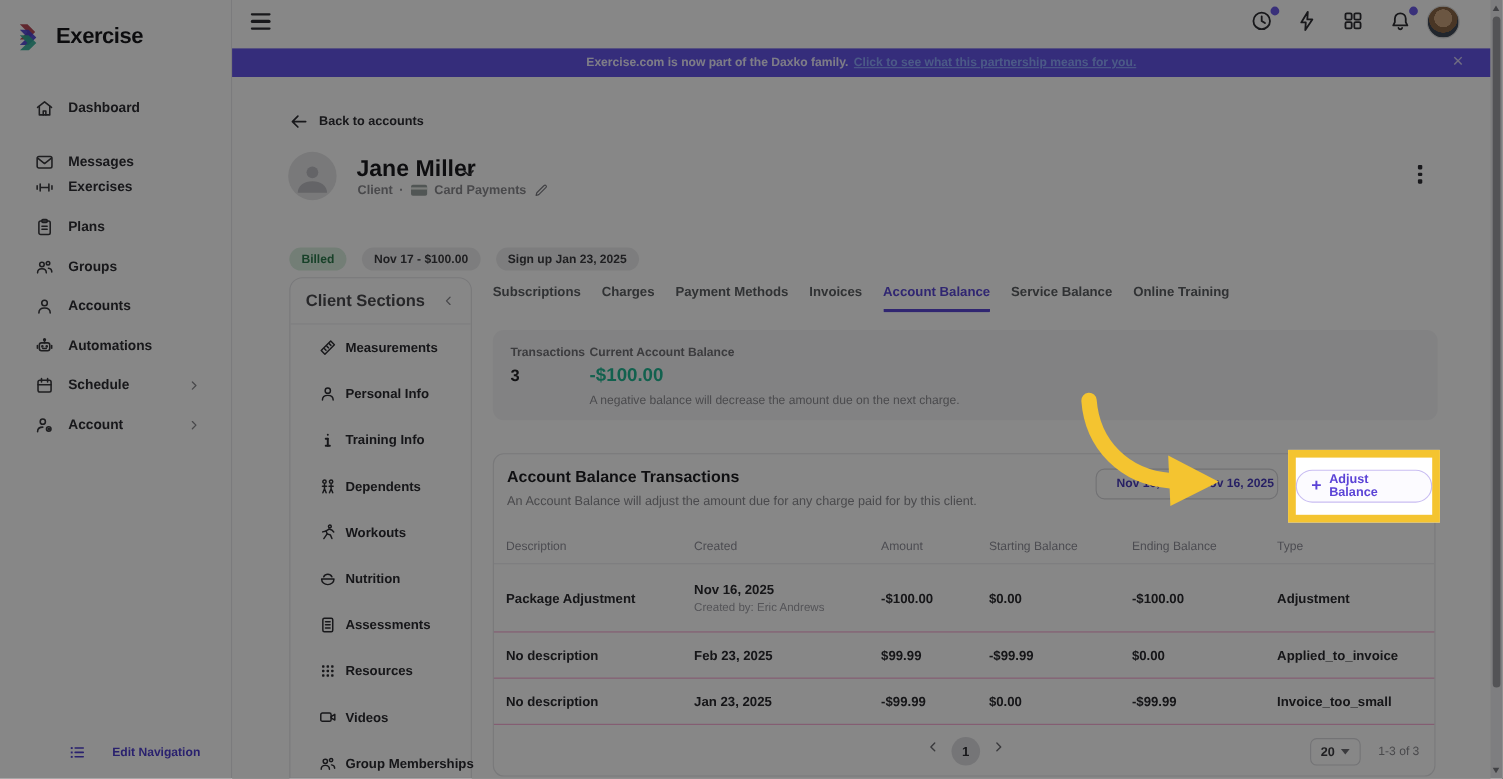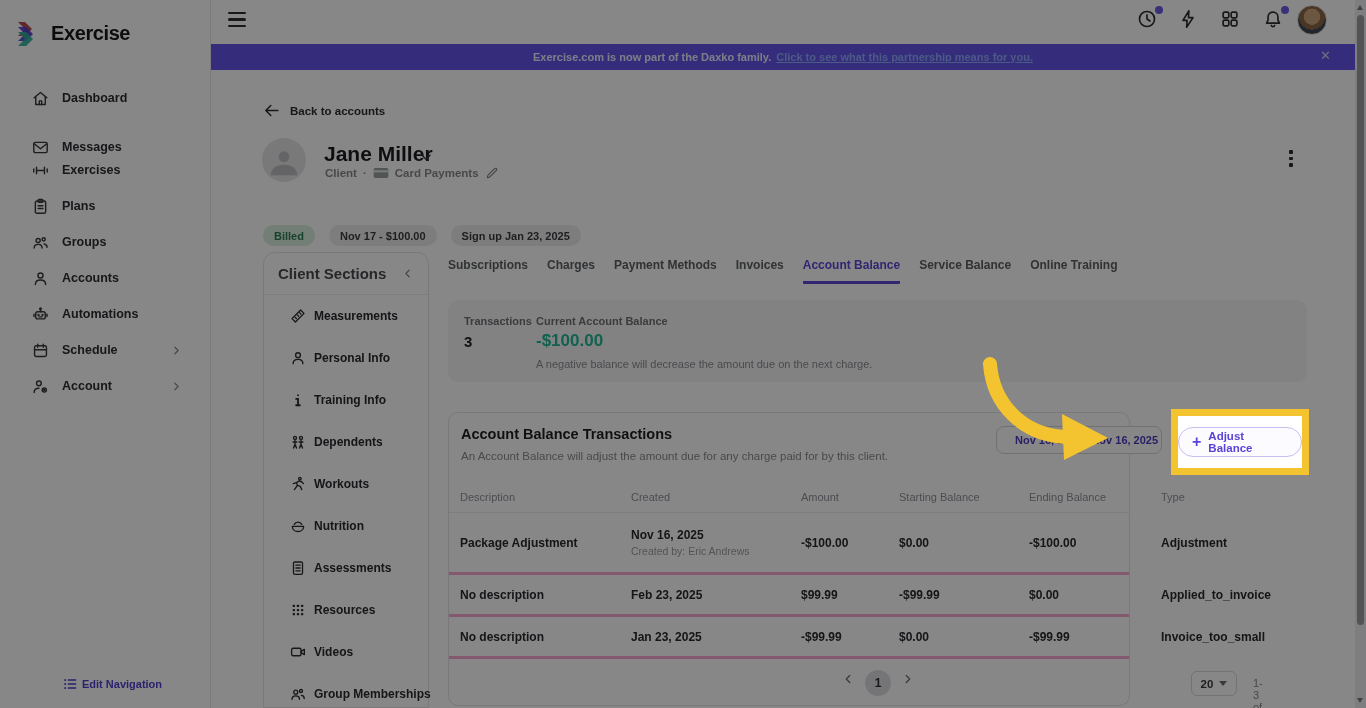--- a/index.html
+++ b/index.html
@@ -8,21 +8,21 @@
   .app { position:relative; width:1366px; height:708px; background:#fff; overflow:hidden; }
 
   
   .sidebar { position:absolute; left:0; top:0; width:211px; height:708px; background:#fff; border-right:1px solid #e9e9ec; }
   .logo { position:absolute; left:16px; top:20px; display:flex; align-items:center; gap:9px; }
   .logo-name { font-size:20px; font-weight:800; color:#18181b; letter-spacing:-0.4px; }
   .nav-item { position:absolute; left:0; width:211px; height:36px; display:flex; align-items:center; cursor:pointer; }
   .nav-ic { position:absolute; left:30px; width:20px; height:20px; color:#3a3a3e; display:flex; align-items:center; justify-content:center; }
   .nav-lbl { position:absolute; left:62px; font-size:12.5px; font-weight:600; color:#2e2e33; }
   .nav-chev { position:absolute; right:28px; color:#8a8a8f; display:flex; }
-  .edit-nav { position:absolute; left:62px; top:676px; display:flex; align-items:center; gap:4px; color:#4F3FD0; cursor:pointer; }
+  .edit-nav { position:absolute; left:62px; top:676px; display:flex; align-items:center; gap:24px; color:#4F3FD0; cursor:pointer; }
   .edit-nav-lbl { font-size:11px; font-weight:700; }
 
   
   .topbar { position:absolute; left:211px; top:0; width:1144px; height:44px; background:#fff; }
   .hamburger { position:absolute; left:17px; top:12px; width:18px; height:15px; display:flex; flex-direction:column; justify-content:space-between; cursor:pointer; }
   .hamburger span { height:2.4px; background:#2e2e33; border-radius:2px; }
   .tb-ic { position:absolute; top:8px; width:24px; height:24px; color:#2e2e33; cursor:pointer; }
   .tb-badge { position:absolute; top:-2px; right:-3px; width:8px; height:8px; border-radius:50%; background:#6C5CE7; }
   .tb-avatar { position:absolute; right:28px; top:5px; width:30px; height:30px; border-radius:50%; cursor:pointer;
     background:radial-gradient(circle at 50% 38%, #caa27e 0 36%, #8a6647 37% 58%, #3f4856 59% 100%); border:1px solid #ddd; }
@@ -65,30 +65,30 @@
   
   .summary { position:absolute; left:448px; top:300px; width:859px; height:82px; background:#F6F6F8; border-radius:10px; }
   .sum-label { font-size:11px; font-weight:600; color:#717176; }
   .sum-col1 { position:absolute; left:16px; top:15px; }
   .sum-col2 { position:absolute; left:88px; top:15px; }
   .sum-count { margin-top:6px; font-size:15px; font-weight:700; color:#222226; }
   .sum-balance { margin-top:4px; font-size:17px; font-weight:700; color:#23B894; }
   .sum-note { margin-top:7px; font-size:11px; color:#8c8c91; }
 
   
-  .txcard { position:absolute; left:448px; top:412px; width:682px; height:294px; background:#fff; border:1px solid #e4e4e7; border-radius:10px; }
+  .txcard { position:absolute; left:448px; top:412px; width:857px; height:294px; background:#fff; border:1px solid #e4e4e7; border-radius:10px; }
   .tx-title { position:absolute; left:12px; top:13px; font-size:14.5px; font-weight:700; color:#1f1f23; }
   .tx-sub { position:absolute; left:12px; top:37px; font-size:11.5px; color:#8b8b90; }
   .date-btn { position:absolute; left:547px; top:13px; width:166px; height:28px; border:1px solid #d6d6da; border-radius:8px; background:#fff; display:flex; align-items:center; gap:8px; padding:0 10px; cursor:pointer; }
   .date-lbl { font-size:11px; font-weight:700; color:#4A3DBE; white-space:nowrap; }
   .thead, .trow { display:grid; grid-template-columns:171px 170px 98px 130px 132px 1fr; align-items:center; padding:0 11px; }
   .thead { position:absolute; left:0; top:68px; width:100%; height:32px; border-bottom:1px solid #ececef; }
   .th { font-size:11px; font-weight:500; color:#90909a; }
   .tbody { position:absolute; left:0; top:100px; width:100%; }
-  .trow { border-bottom:3px solid #f9a8d4; }
+  .trow { border-bottom:1px solid #f9a8d4; }
   .trow.tall { height:62px; } .trow.short { height:42px; }
   .td { font-size:12px; font-weight:700; color:#2a2a2f; }
   .td-sub { font-size:10.5px; font-weight:400; color:#9f9fa6; margin-top:3px; }
 
   
   .pager { position:absolute; left:0; top:248px; width:100%; height:46px; }
   .pg-chev { position:absolute; top:11px; color:#6f6f74; cursor:pointer; display:flex; }
   .pg-prev { left:392px; } .pg-next { left:452px; }
   .pg-num { position:absolute; left:416px; top:9px; width:26px; height:26px; border-radius:50%; background:#DEDEE1; font-size:12px; font-weight:700; color:#2e2e33; display:flex; align-items:center; justify-content:center; cursor:pointer; }
   .pg-size { position:absolute; left:742px; top:10px; width:46px; height:25px; border:1px solid #d9d9dd; border-radius:6px; display:flex; align-items:center; justify-content:center; gap:6px; font-size:11.5px; font-weight:700; color:#3c3c40; cursor:pointer; }

